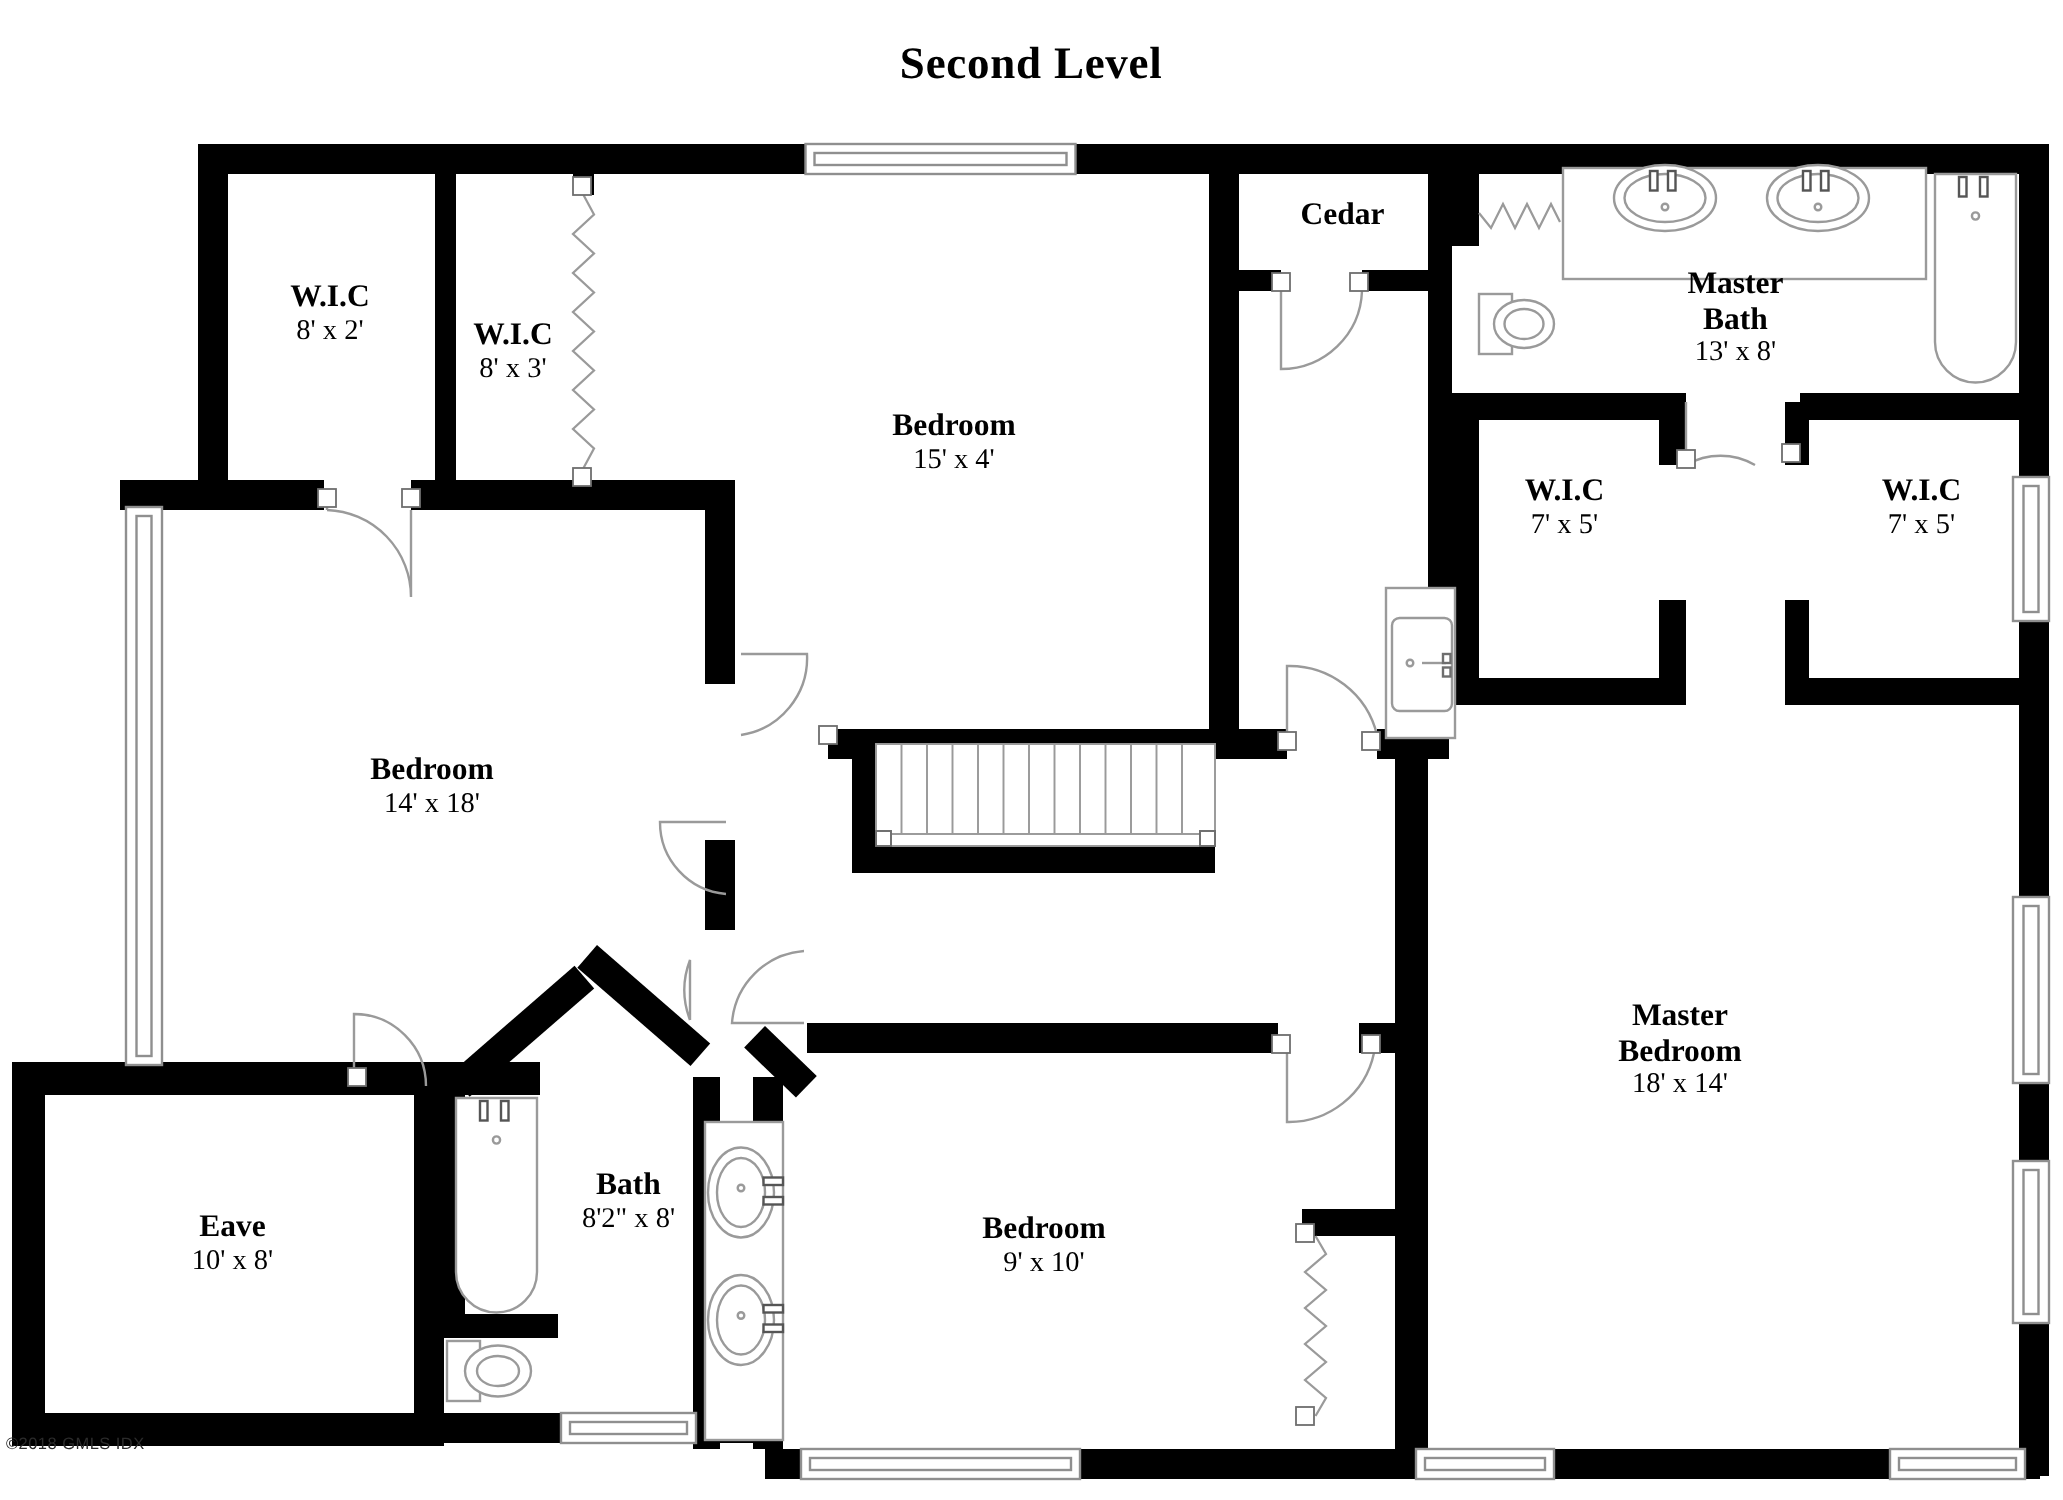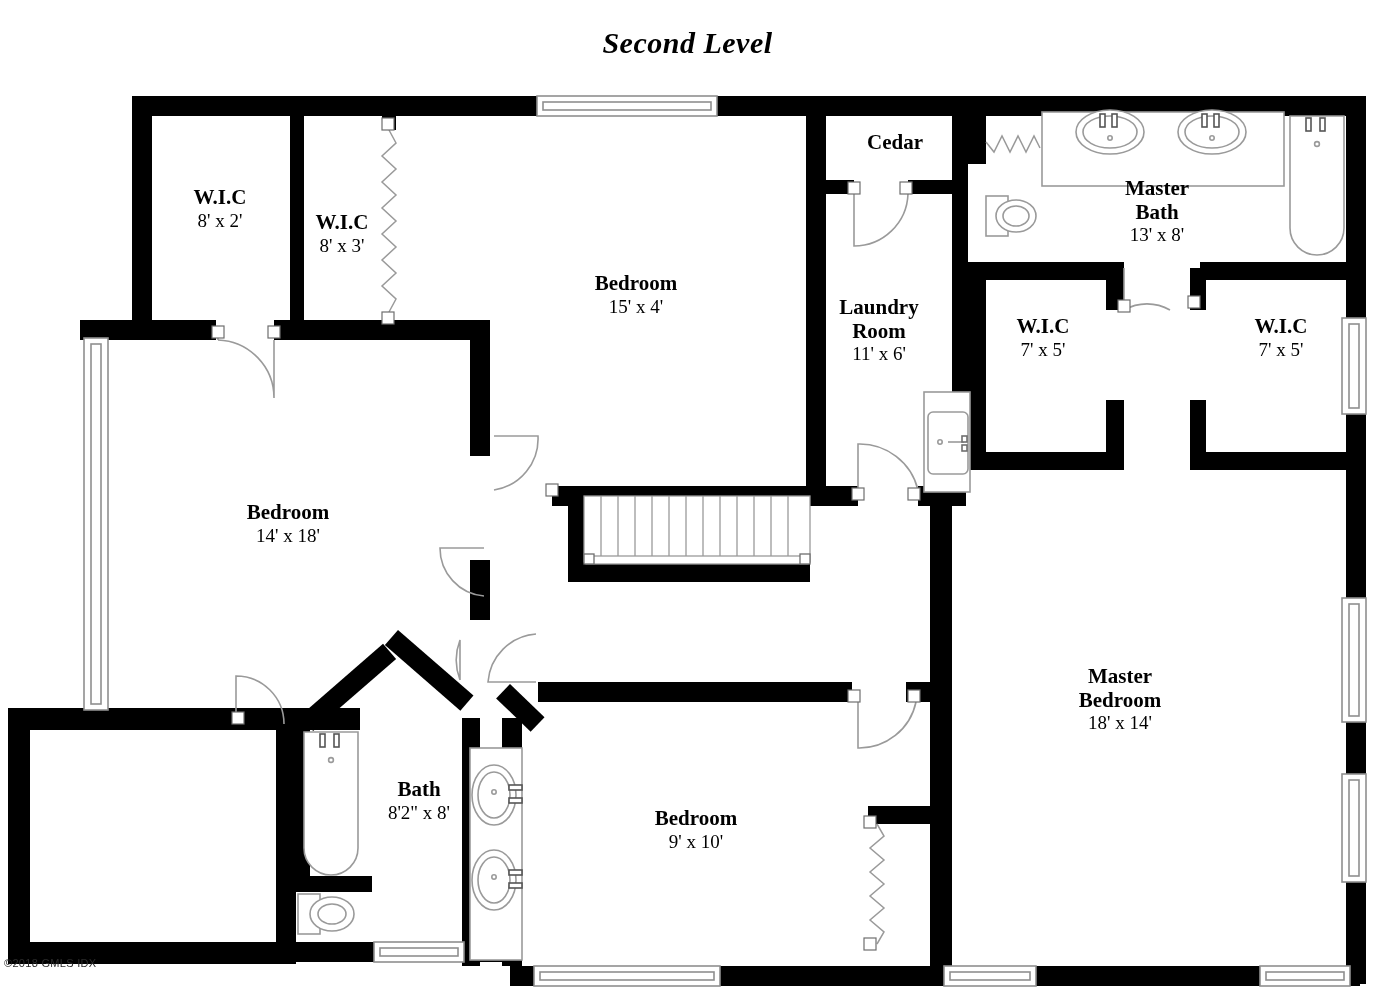--- a/index.html
+++ b/index.html
@@ -2,21 +2,21 @@
 <html><head>
 <meta charset="utf-8">
 <style>
   html,body{margin:0;padding:0;background:#ffffff;}
   body{width:1375px;height:1000px;position:relative;overflow:hidden;
        font-family:"Liberation Serif","DejaVu Serif",serif;color:#000;}
 
   #plan{position:absolute;left:0;top:0;width:1375px;height:1000px;}
 
   .title{position:absolute;left:0;top:26px;width:1375px;text-align:center;
-         font-size:30px;font-weight:bold;letter-spacing:.5px;font-style:italic;}
+         font-size:30px;font-weight:bold;letter-spacing:.5px;}
 
   
   .w{position:absolute;background:#000;}
 
   
   .lbl{position:absolute;text-align:center;line-height:1.12;
        white-space:nowrap;pointer-events:none;}
   .lbl .nm{display:block;font-weight:bold;font-size:21px;}
   .lbl .dim{display:block;font-size:19px;font-weight:normal;}
 
@@ -295,25 +295,20 @@
 
   <div class="lbl" style="left:536px;top:272px;width:200px;">
     <span class="nm">Bedroom</span>
     <span class="dim">15' x 4'</span>
   </div>
 
   <div class="lbl" style="left:795px;top:131px;width:200px;">
     <span class="nm">Cedar</span>
   </div>
 
-  <div class="lbl" style="left:779px;top:296px;width:200px;">
-    <span class="nm">Laundry</span>
-    <span class="nm">Room</span>
-    <span class="dim">11' x 6'</span>
-  </div>
 
   <div class="lbl" style="left:1057px;top:177px;width:200px;">
     <span class="nm">Master</span>
     <span class="nm">Bath</span>
     <span class="dim">13' x 8'</span>
   </div>
 
   <div class="lbl" style="left:943px;top:315px;width:200px;">
     <span class="nm">W.I.C</span>
     <span class="dim">7' x 5'</span>
@@ -328,20 +323,24 @@
     <span class="nm">Bedroom</span>
     <span class="dim">14' x 18'</span>
   </div>
 
   <div class="lbl" style="left:1020px;top:665px;width:200px;">
     <span class="nm">Master</span>
     <span class="nm">Bedroom</span>
     <span class="dim">18' x 14'</span>
   </div>
 
+  <div class="lbl" style="left:55px;top:806px;width:200px;">
+    <span class="nm">Eave</span>
+    <span class="dim">10' x 8'</span>
+  </div>
 
   <div class="lbl" style="left:319px;top:778px;width:200px;">
     <span class="nm">Bath</span>
     <span class="dim">8'2" x 8'</span>
   </div>
 
   <div class="lbl" style="left:596px;top:807px;width:200px;">
     <span class="nm">Bedroom</span>
     <span class="dim">9' x 10'</span>
   </div>

